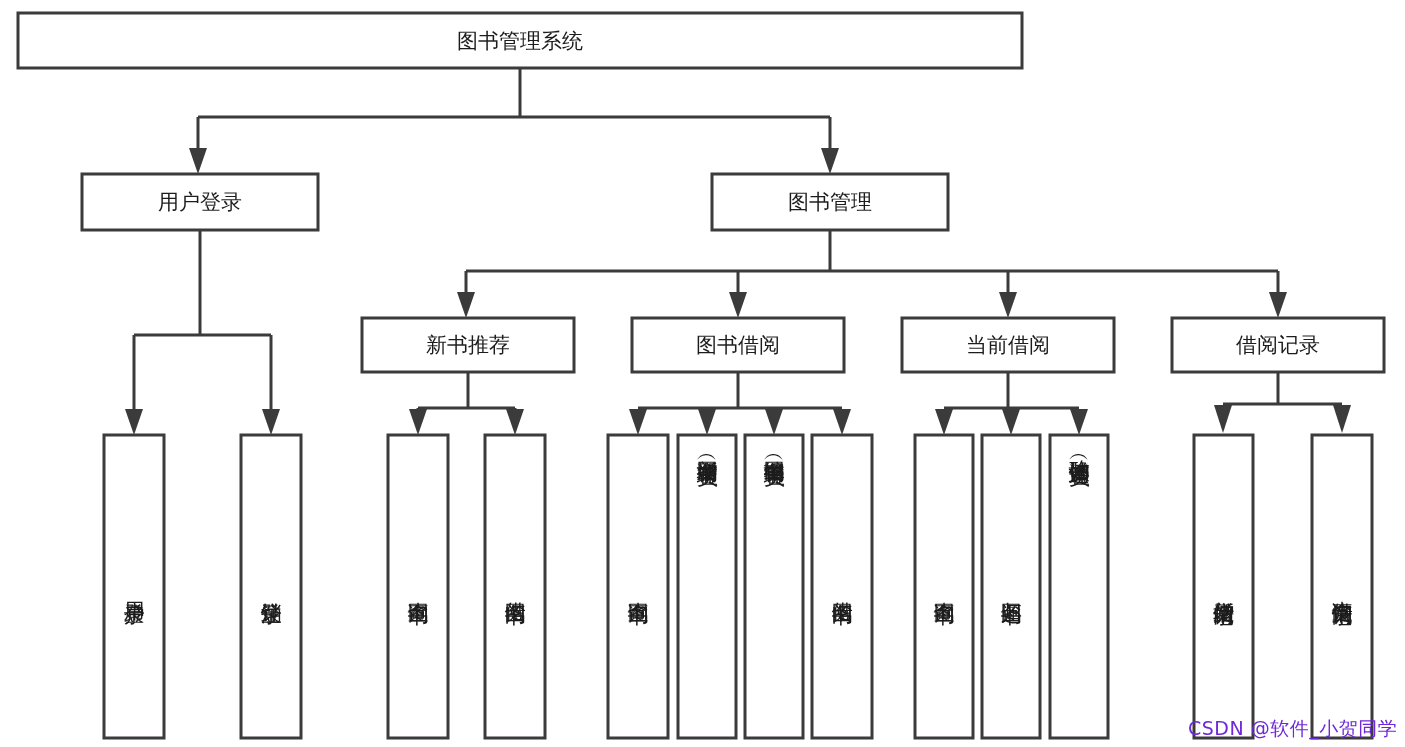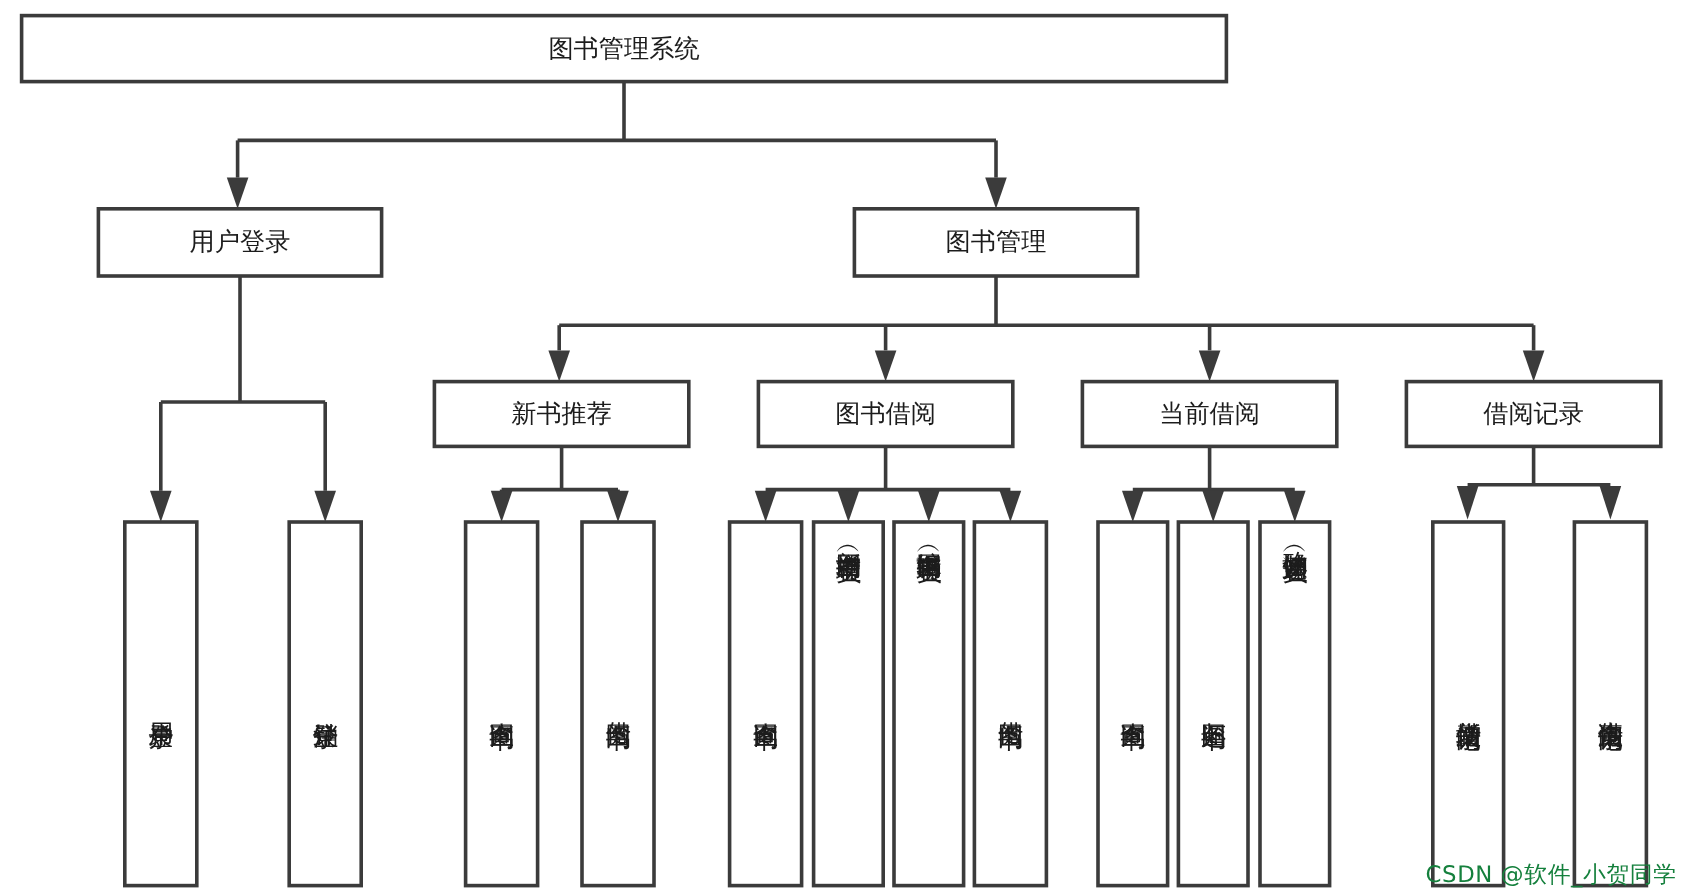--- a/index.html
+++ b/index.html
@@ -62,21 +62,21 @@
     color: #1c1c1c;
     writing-mode: vertical-rl;
     text-orientation: upright;
     letter-spacing: 1px;
     white-space: nowrap;
   }
   .watermark {
     position: absolute;
     font-family: "DejaVu Sans", "Liberation Sans", sans-serif;
     font-size: 19px;
-    color: #15803d;
+    color: #6d28d9;
     white-space: nowrap;
     letter-spacing: 0.5px;
     pointer-events: none;
   }
 </style>
 </head>
 <body>
 
 <div id="diagram-root">
 

